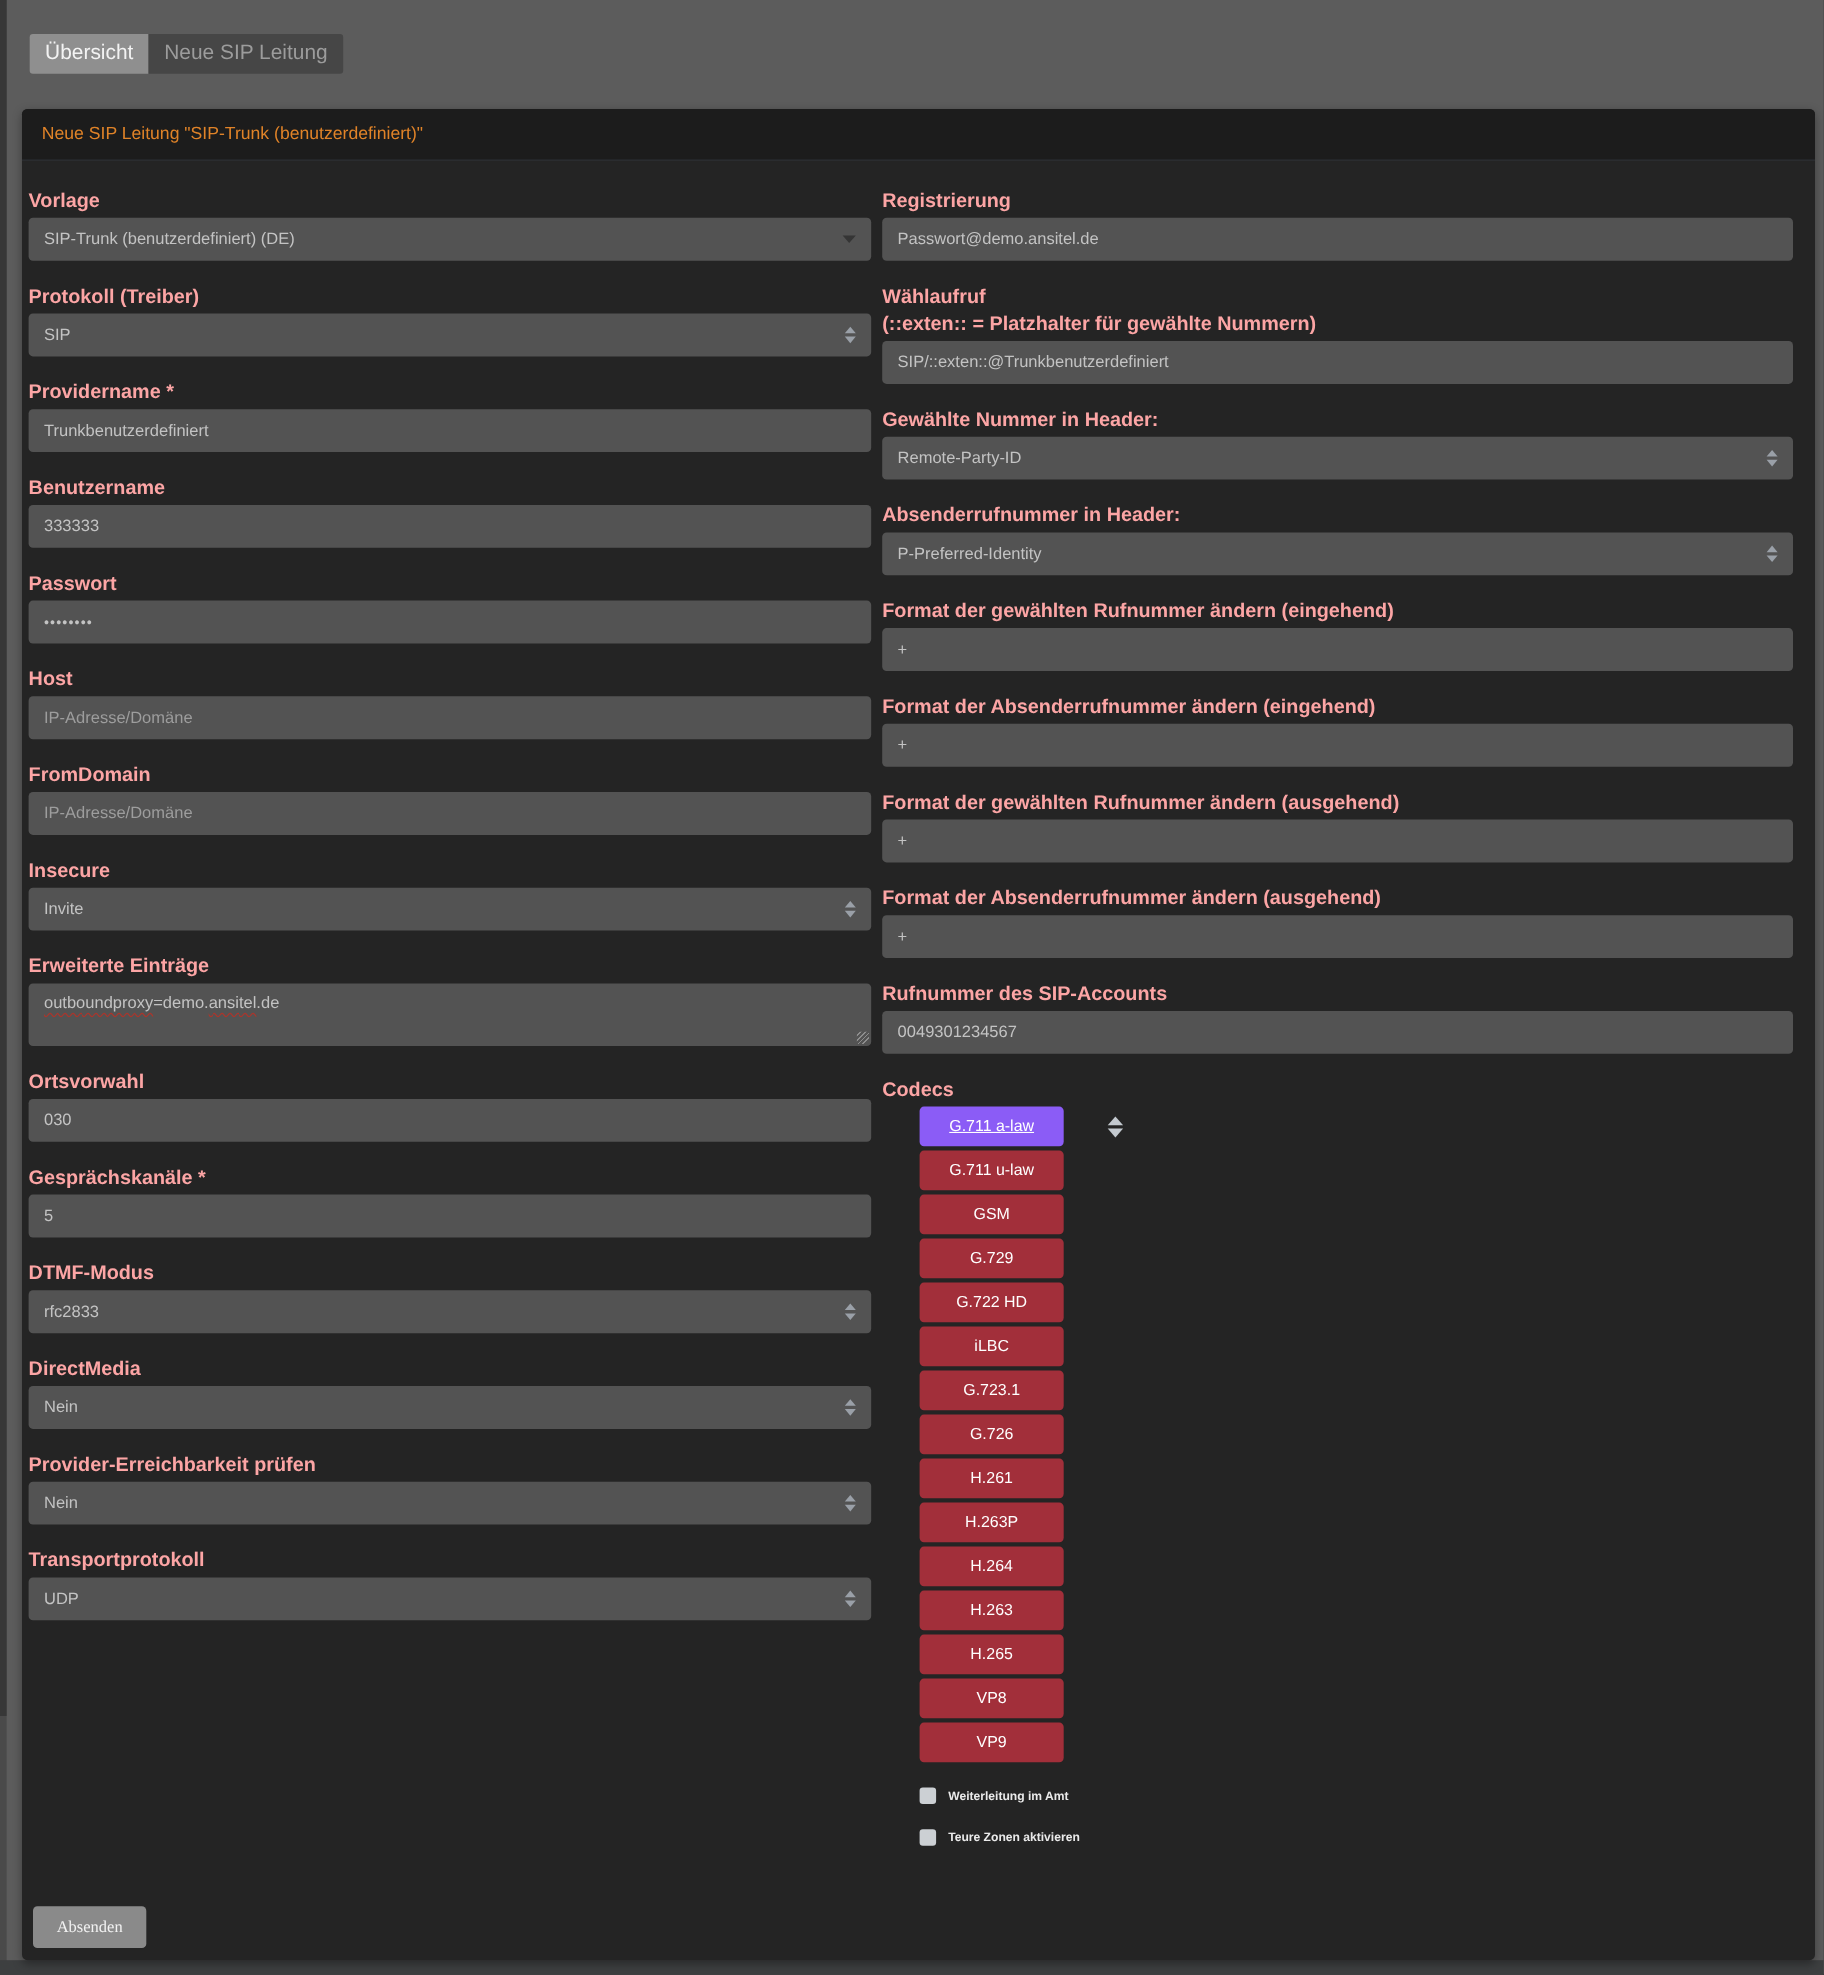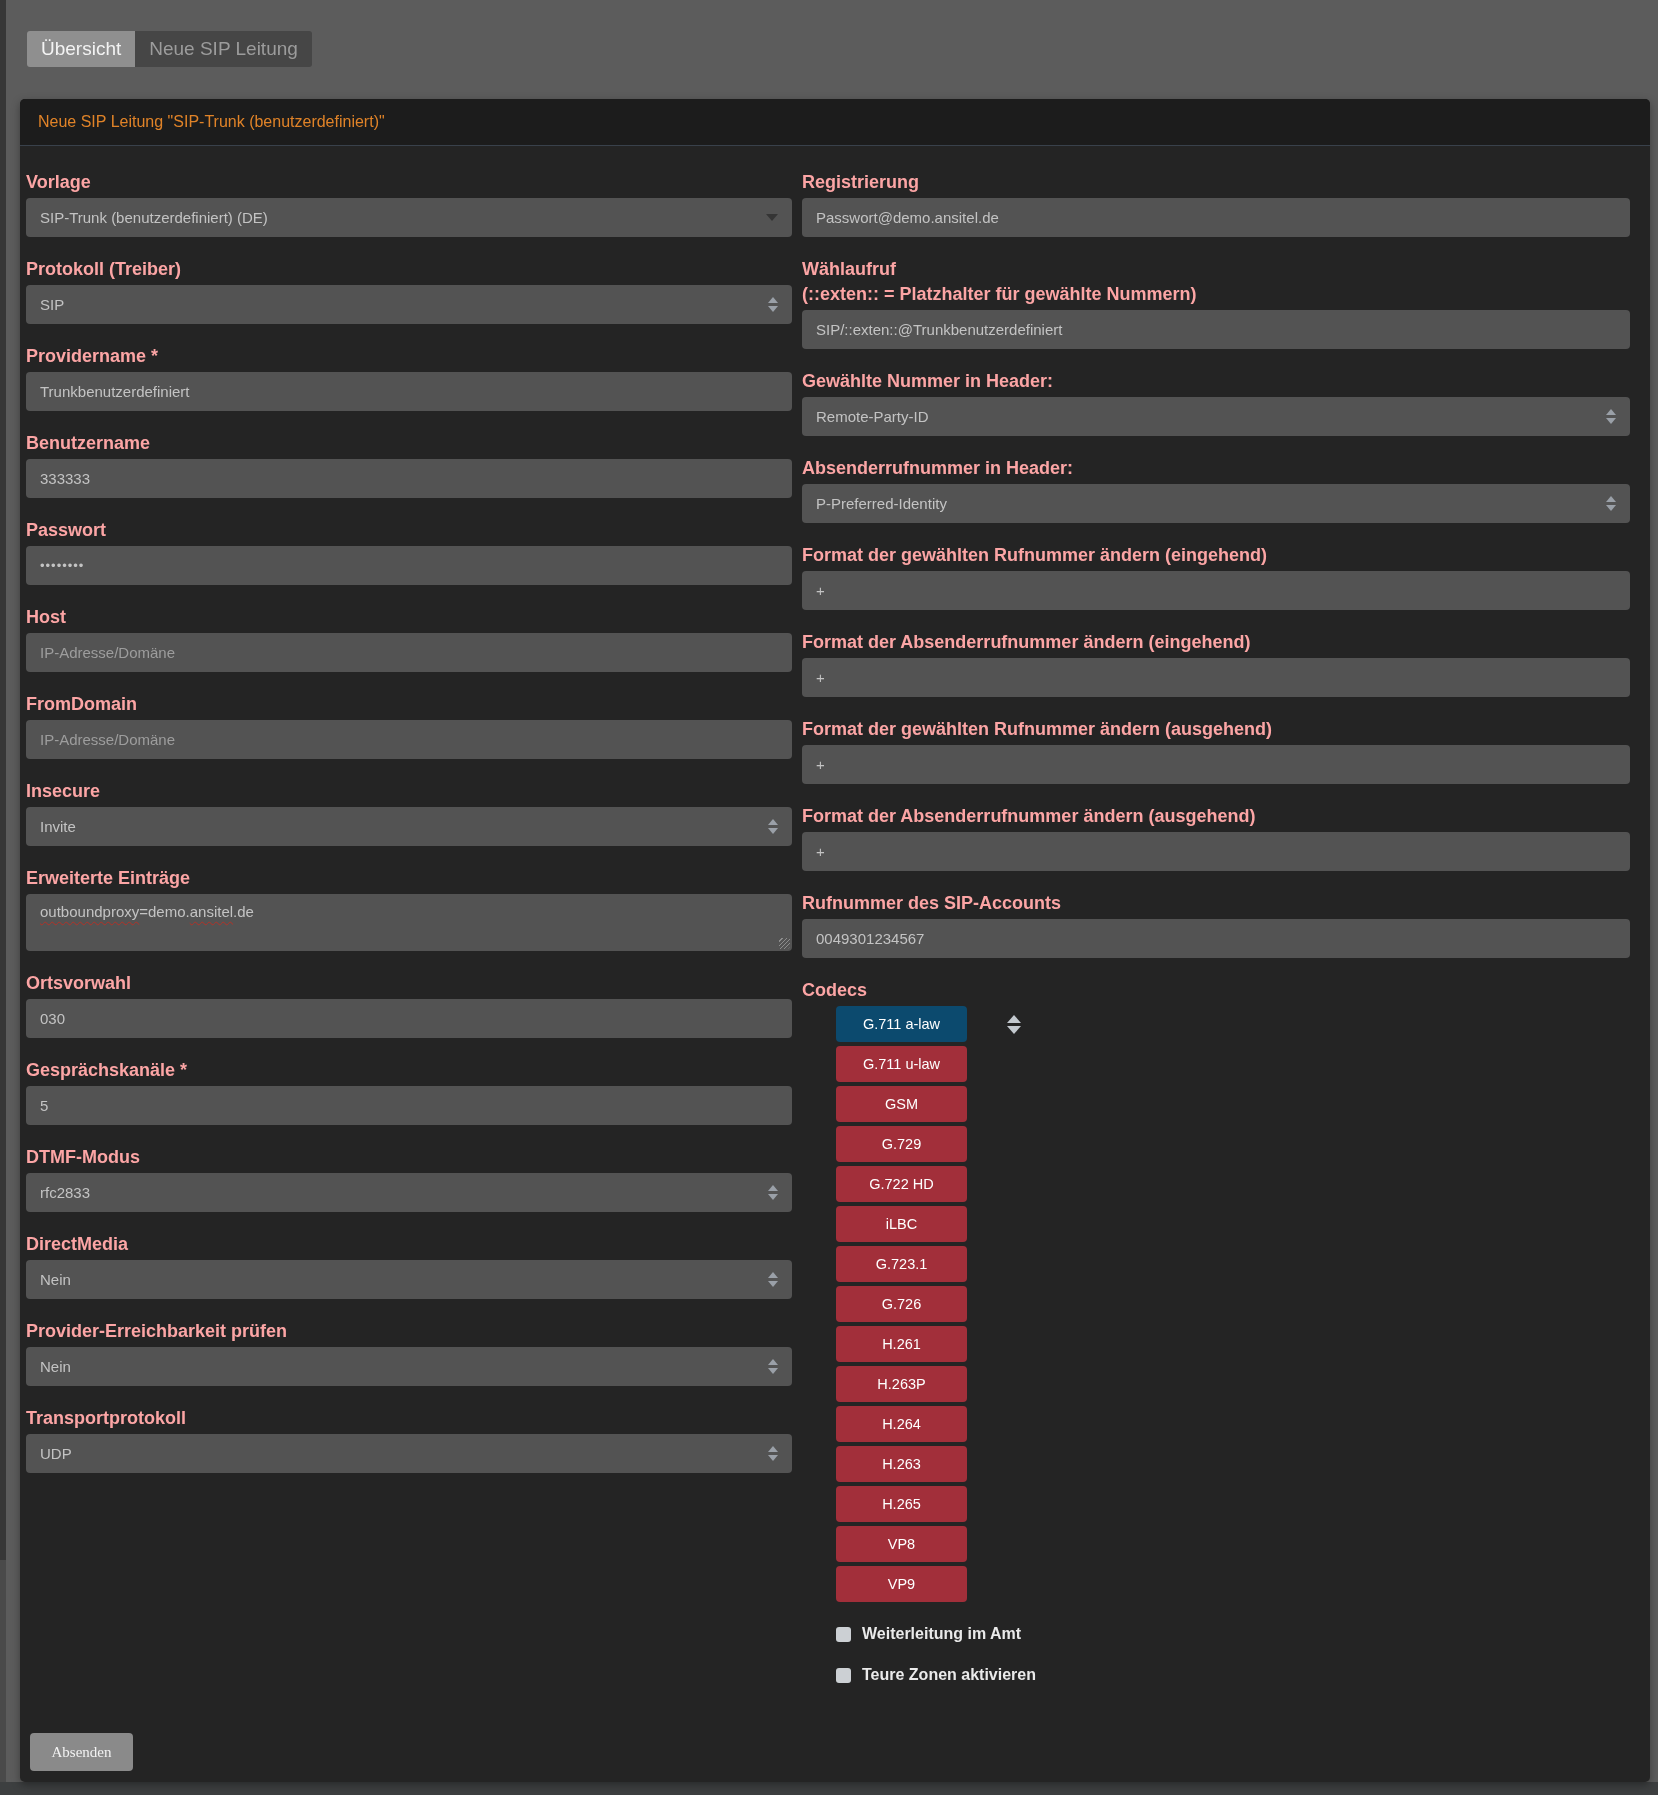--- a/index.html
+++ b/index.html
@@ -60,31 +60,31 @@
   }
   .wavy{text-decoration:underline;text-decoration-style:wavy;text-decoration-color:#b03228;text-underline-offset:4px;text-decoration-thickness:1px;}
 
   
   .codec-area{margin-left:34px;}
   .codec-row{display:flex;align-items:center;}
   .codec-btn{
     width:131px;height:36px;line-height:36px;margin-bottom:4px;border-radius:4px;
     text-align:center;color:#ffffff;font-size:14.5px;cursor:default;box-sizing:border-box;
   }
-  .codec-green{background:#0c4a6e;}
+  .codec-green{background:#8b5cf6;text-decoration:underline;}
   .codec-red{background:#a22f3a;}
   .sort-icon{display:flex;flex-direction:column;align-items:center;gap:3px;margin-left:40px;margin-bottom:4px;cursor:default;}
   .sort-icon .up{width:0;height:0;border-left:7px solid transparent;border-right:7px solid transparent;border-bottom:8px solid #c3c9cf;}
   .sort-icon .down{width:0;height:0;border-left:7px solid transparent;border-right:7px solid transparent;border-top:8px solid #c3c9cf;}
 
   
   .check-row{display:flex;align-items:center;margin-left:34px;margin-bottom:23px;}
   .check-row.first{margin-top:20px;}
   .checkbox{width:15px;height:15px;background:#ccd0d4;border-radius:3px;margin-right:11px;flex:0 0 15px;}
-  .check-label{font-size:16px;font-weight:bold;color:#eaeaea;}
+  .check-label{font-size:11px;font-weight:bold;color:#eaeaea;}
 
   
   .submit-btn{
     position:absolute;left:10px;bottom:11px;width:103px;height:38px;
     background:#8a8a8a;border:none;border-radius:4px;color:#f2f2f2;font-size:15px;
     font-family:Liberation Serif, serif;cursor:default;
   }
 </style>
 </head>
 <body>

